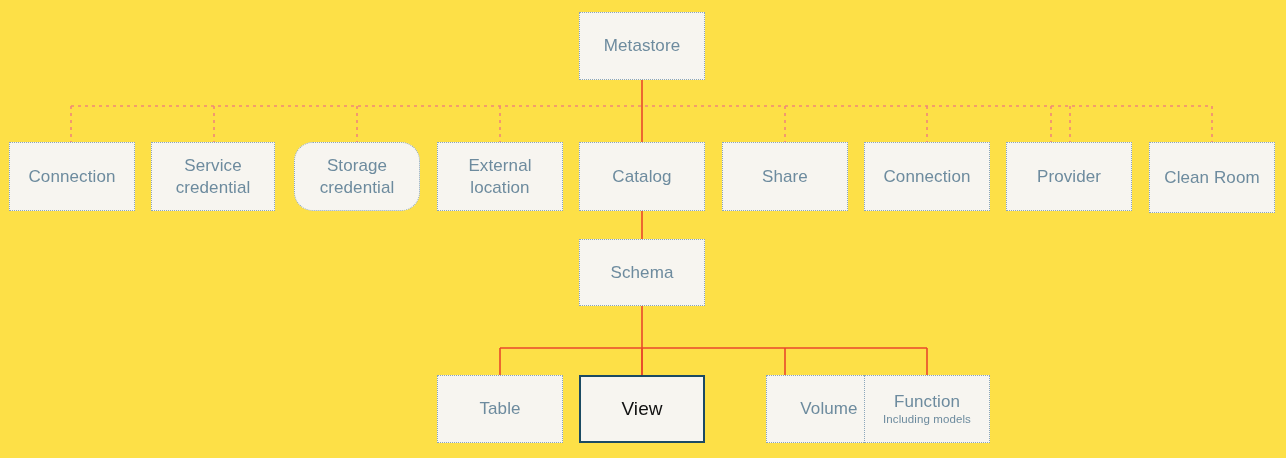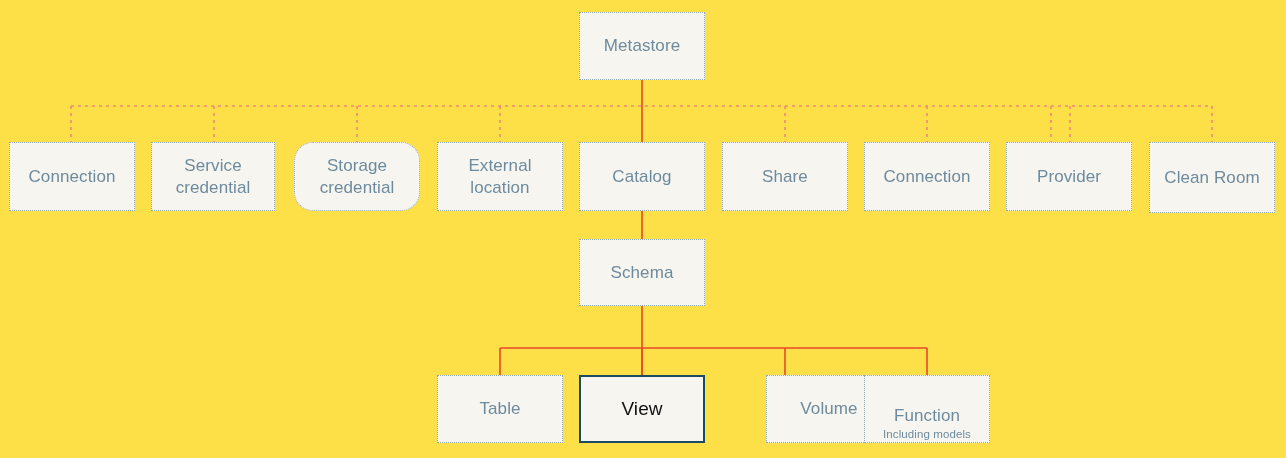--- a/index.html
+++ b/index.html
@@ -122,18 +122,18 @@
       </div>
       <div class="node" style="left: 437px; top: 375px; width: 126px; height: 68px;">
         <span class="node-label">Table</span>
       </div>
       <div class="node highlight" style="left: 579px; top: 375px; width: 126px; height: 68px;">
         <span class="node-label">View</span>
       </div>
       <div class="node" style="left: 722px; top: 375px; width: 126px; height: 68px; margin-left: 44px;">
         <span class="node-label">Volume</span>
       </div>
-      <div class="node" style="left: 864px; top: 375px; width: 126px; height: 68px; justify-content: flex-end;">
+      <div class="node" style="left: 864px; top: 375px; width: 126px; height: 68px;">
         <span class="node-label">Function</span>
         <span class="node-sublabel">Including models</span>
       </div>
     </div>
 </div>
 
 </body></html>

